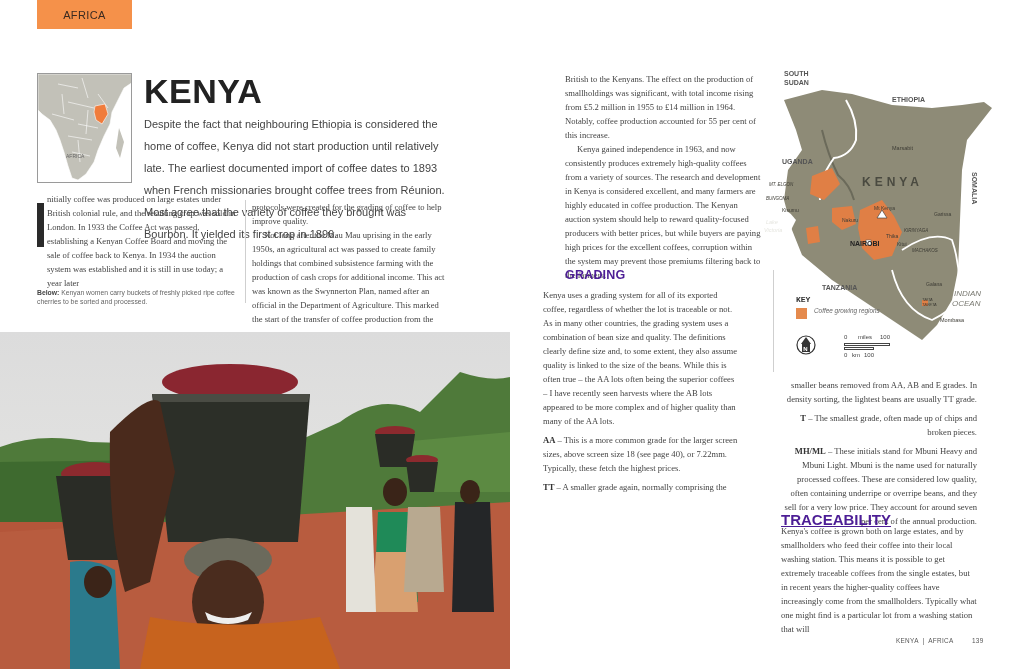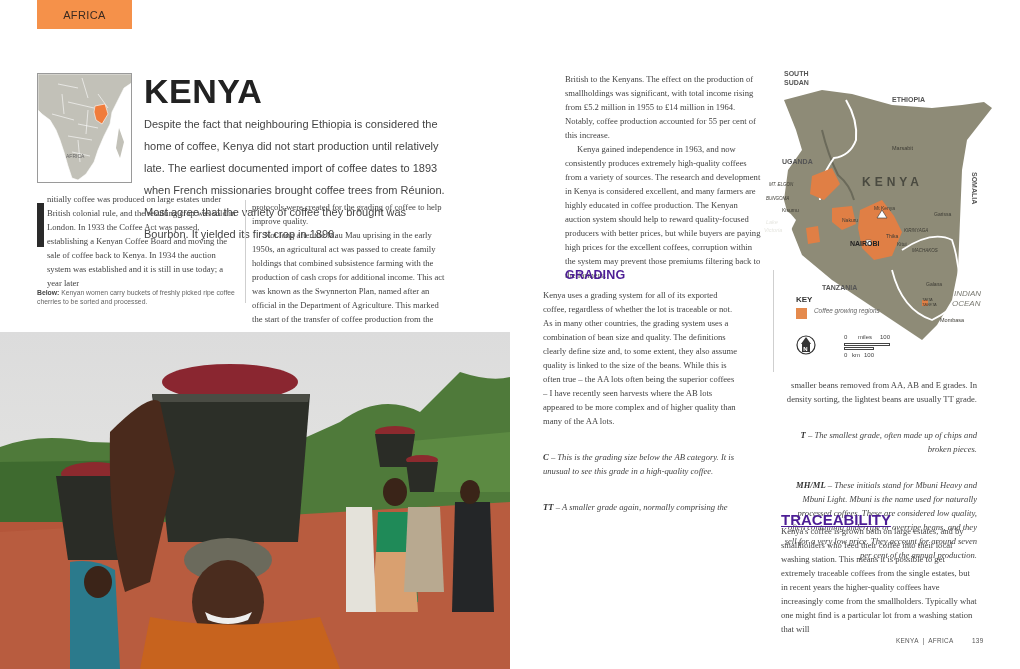--- a/index.html
+++ b/index.html
@@ -15,21 +15,21 @@
 
   .intro { position: absolute; left: 144px; top: 113px; width: 305px; font-family: "Liberation Sans", sans-serif; font-size: 11px; line-height: 22px; color: #444; }
 
   .body-col { position: absolute; font-family: "Liberation Serif", serif; font-size: 8.6px; line-height: 14px; color: #444; }
   .col1 { left: 37px; top: 192px; width: 200px; }
   .col2 { left: 252px; top: 200px; width: 198px; }
   .col3 { left: 565px; top: 72px; width: 196px; }
   .col4 { left: 781px; top: 378px; width: 196px; text-align: right; }
   .body-col p { margin: 0; }
   .body-col p.indent { text-indent: 12px; }
-  .body-col p.grade { margin-top: 22px; font-style: italic; }
+  .body-col p.grade { margin-top: 5px; }
   .body-col b { color: #333; }
 
   .dropcap-bar { position: absolute; left: 37px; top: 203px; width: 7px; height: 44px; background: #2a2a2a; }
   .col1 .first { padding-left: 10px; }
 
   .caption { position: absolute; left: 37px; top: 288px; width: 200px; font-family: "Liberation Sans", sans-serif; font-size: 6.8px; line-height: 9px; color: #666; }
   .caption b { color: #444; }
 
   .rule-v { position: absolute; width: 1px; background: #cfcfcf; }
   .rule-a { left: 245px; top: 200px; height: 103px; }
@@ -37,21 +37,21 @@
 
   .h2 { position: absolute; font-family: "Liberation Sans", sans-serif; font-weight: bold; color: #4c1d95; }
   .h-grading { left: 565px; top: 268px; font-size: 12.5px; letter-spacing: 0.2px; }
   .h-trace { left: 781px; top: 511px; font-size: 15px; text-decoration: underline; }
 
   .photo { position: absolute; left: 0; top: 332px; width: 510px; height: 337px; overflow: hidden; }
 
   .kenya-map { position: absolute; left: 762px; top: 60px; width: 258px; height: 310px; }
 
   .key { position: absolute; left: 796px; top: 295px; }
-  .key-title { font-family: Liberation Sans, sans-serif; font-weight: bold; font-size: 8px; color: #333; }
+  .key-title { font-family: Liberation Mono, monospace; font-weight: bold; font-size: 8px; color: #333; }
   .key-swatch { position: absolute; left: 0; top: 13px; width: 11px; height: 11px; background: #e58a4d; }
   .key-label { position: absolute; left: 18px; top: 12px; width: 70px; font-family: "Liberation Sans", sans-serif; font-style: italic; font-size: 6.4px; line-height: 8px; color: #666; }
 
   .north-icon { position: absolute; left: 796px; top: 335px; width: 20px; height: 20px; }
   .scale { position: absolute; left: 842px; top: 334px; width: 60px; height: 28px; font-family: "Liberation Sans", sans-serif; font-size: 6px; color: #444; }
 
   .footer { position: absolute; top: 637px; font-family: "Liberation Sans", sans-serif; font-size: 6.4px; color: #555; letter-spacing: 0.3px; }
   .footer-running { left: 896px; }
   .footer-page { left: 972px; }
 </style>
@@ -134,21 +134,21 @@
 </div>
 
 <div class="body-col col3">
   <p>British to the Kenyans. The effect on the production of smallholdings was significant, with total income rising from £5.2 million in 1955 to £14 million in 1964. Notably, coffee production accounted for 55 per cent of this increase.</p>
   <p class="indent">Kenya gained independence in 1963, and now consistently produces extremely high-quality coffees from a variety of sources. The research and development in Kenya is considered excellent, and many farmers are highly educated in coffee production. The Kenyan auction system should help to reward quality-focused producers with better prices, but while buyers are paying high prices for the excellent coffees, corruption within the system may prevent those premiums filtering back to the farmers.</p>
 </div>
 
 <h2 class="h2 h-grading">GRADING</h2>
 <div class="body-col" style="left:543px; top:288px; width:196px;">
   <p>Kenya uses a grading system for all of its exported coffee, regardless of whether the lot is traceable or not. As in many other countries, the grading system uses a combination of bean size and quality. The definitions clearly define size and, to some extent, they also assume quality is linked to the size of the beans. While this is often true – the AA lots often being the superior coffees – I have recently seen harvests where the AB lots appeared to be more complex and of higher quality than many of the AA lots.</p>
-  <p class="grade"><b>C</b><span> – This is the grading size below the AB category. It is unusual to see this grade in a high-quality coffee.</span></p>
+  <p class="grade"><b>AA</b><span> – This is a more common grade for the larger screen sizes, above screen size 18 (see page 40), or 7.22mm. Typically, these fetch the highest prices.</span></p>
   <p class="grade"><b>TT</b><span> – A smaller grade again, normally comprising the</span></p>
 </div>
 
 <div class="rule-v rule-b"></div>
 
 <div class="kenya-map">
   <svg width="258" height="310" viewBox="0 0 258 310">
     <path d="M22,40 L60,30 L90,34 L130,45 L170,48 L200,45 L222,42 L230,48 L205,80 L200,110 L198,160 L196,210 L190,240 L175,265 L160,280 L130,260 L100,240 L70,220 L40,195 L30,170 L22,140 L26,110 L40,90 L34,70 Z" fill="#8e8b77"></path>
     <path d="M60,70 Q66,95 76,115 Q88,125 92,140" stroke="#6b6a5a" stroke-width="2" fill="none"></path>
     <path d="M84,40 Q96,60 94,80 Q88,96 72,98 Q56,120 58,140" stroke="#ffffff" stroke-width="2" fill="none"></path>

